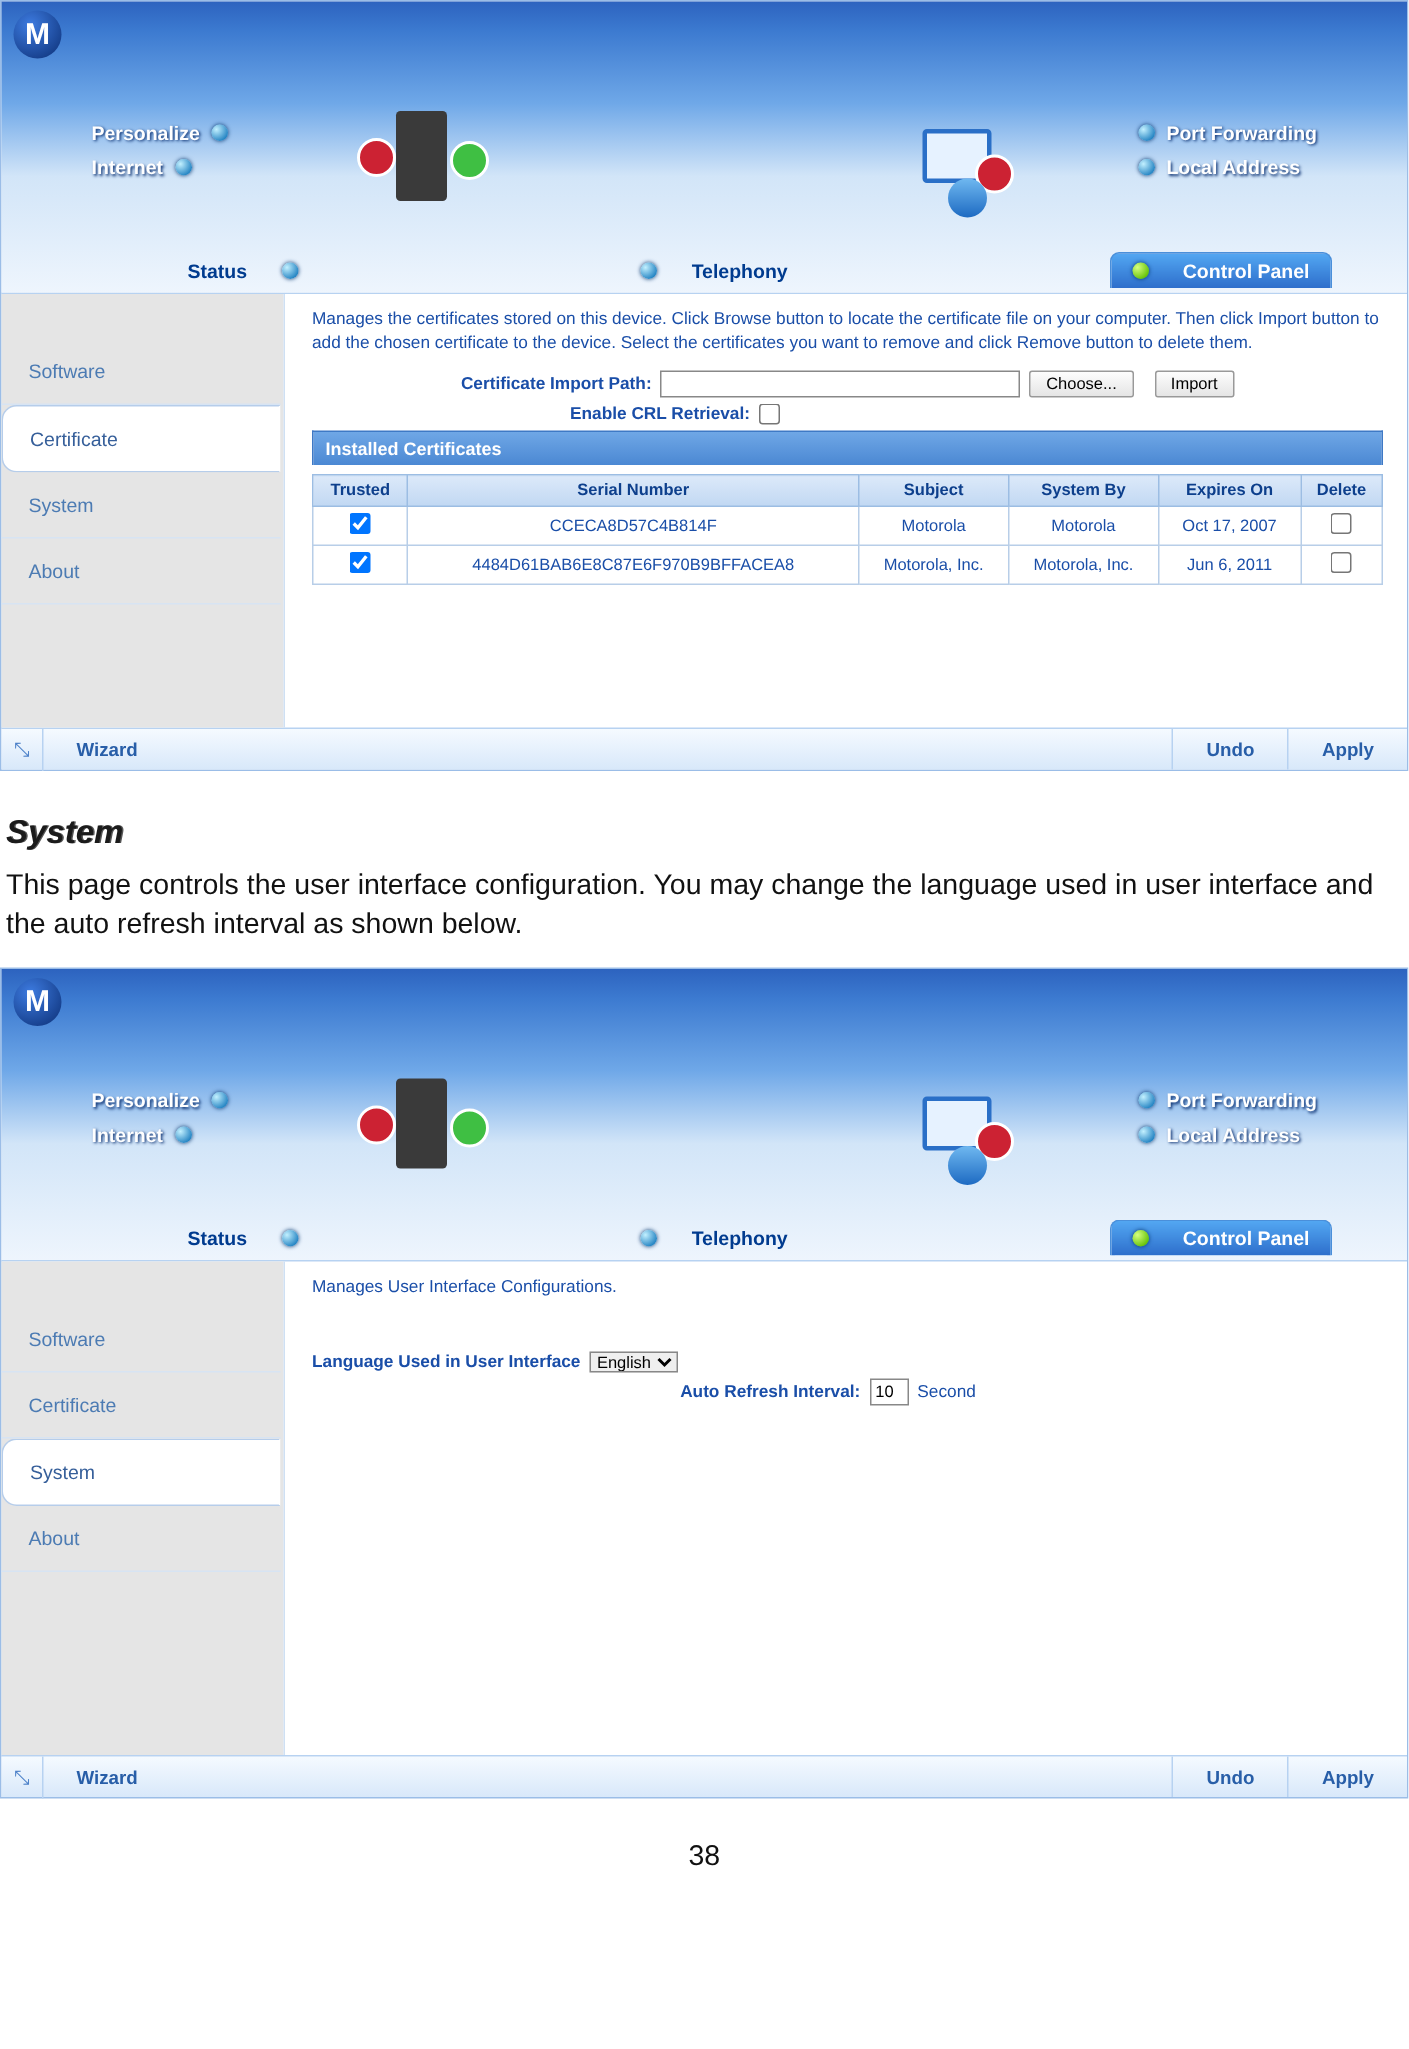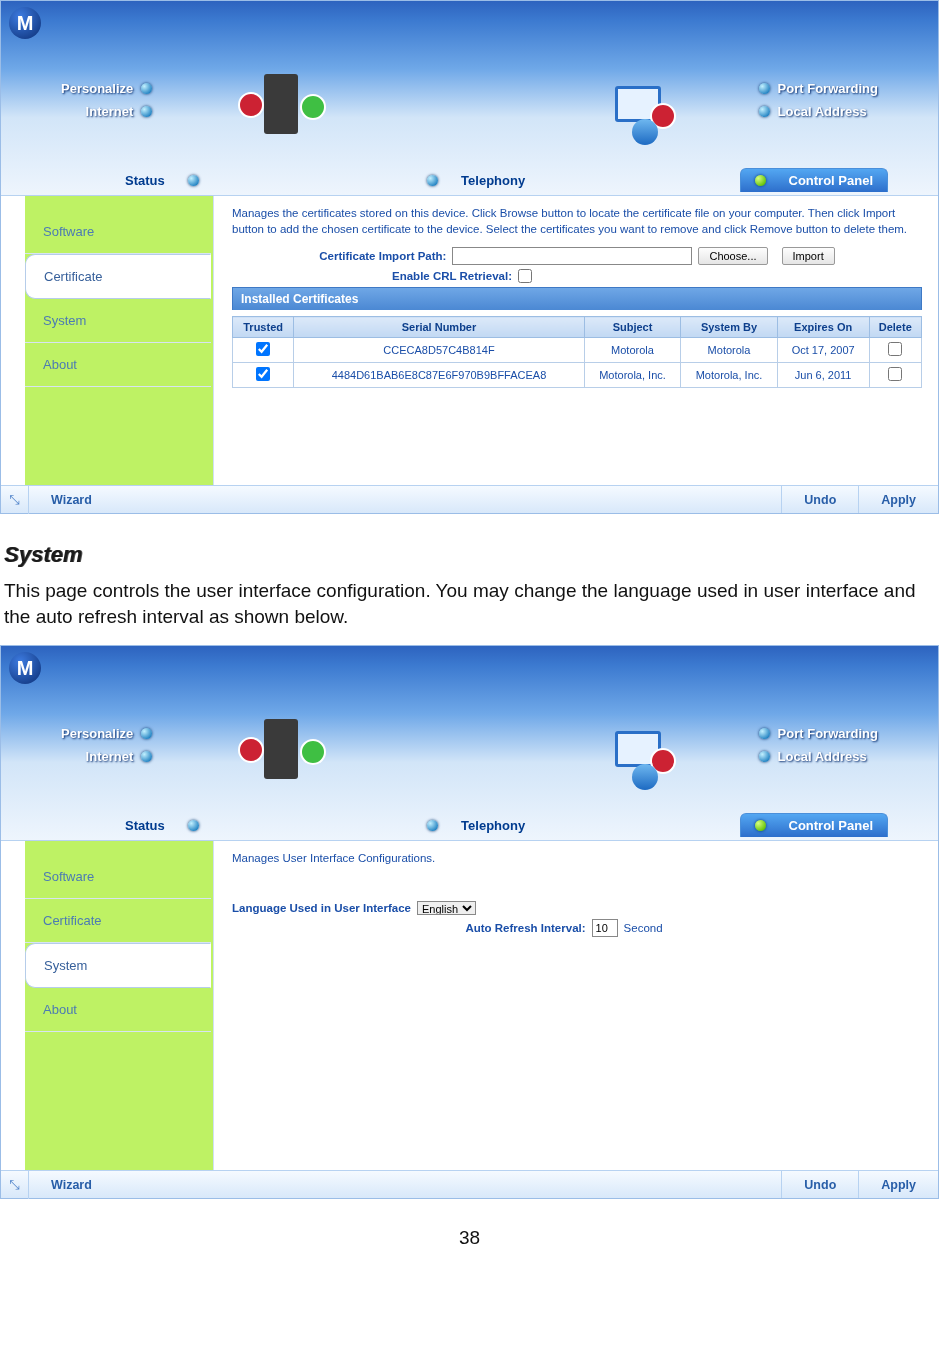--- a/index.html
+++ b/index.html
@@ -27,21 +27,21 @@
   }
   .nav-left, .nav-right { position: absolute; top: 76px; }
   .nav-left  { left: 60px; text-align: right; }
   .nav-right { right: 60px; text-align: left; }
   .nav-left div, .nav-right div {
     color: #fff; font-weight: bold; font-size: 13px;
     text-shadow: 1px 1px 2px #0a2f70;
     padding: 4px 0;
     display: flex; align-items: center; gap: 8px;
   }
-  .nav-left div { justify-content: flex-end; }
+  .nav-left div { }
   .dot {
     display:inline-block; width:11px; height:11px; border-radius:50%;
     background: radial-gradient(circle at 30% 30%, #c2f0ff, #1a7dbf 80%);
     box-shadow: 0 0 3px #07376f;
   }
   .dot.lime { background: radial-gradient(circle at 30% 30%, #d6ff80, #5fbf00 80%); }
   .tab-row {
     position: absolute; bottom: 0; left: 0; right: 0; height: 30px;
     display: flex; align-items: center;
   }
@@ -66,23 +66,22 @@
   .tower { width:34px; height:60px; background:#3a3a3a; border-radius:3px; position:relative; }
   .tower::after{ content:""; position:absolute; right:-28px; top:20px; width:22px; height:22px; border-radius:50%; background:#3fbf43; border:2px solid #fff;}
   .tower::before{ content:""; position:absolute; left:-26px; top:18px; width:22px; height:22px; border-radius:50%; background:#c23; border:2px solid #fff;}
   .monitor { width:46px; height:36px; background:#e6f2ff; border:3px solid #2a6fc7; border-radius:3px; position:relative;}
   .monitor::after{ content:""; position:absolute; right:-18px; bottom:-10px; width:22px; height:22px; border-radius:50%; background:#c23; border:2px solid #fff;}
   .globe { width:26px; height:26px; border-radius:50%; background:linear-gradient(#6fb8f0,#1d6ac2); position:absolute; right:60px; bottom:6px; }
 
   
   .content { display:flex; min-height: 290px; border-top:1px solid #b7d2f1; }
   .sidebar {
-    width: 188px; padding: 14px 0 0;
-    background:#bef264;
-    margin-left:24px;
+    width: 188px; padding: 30px 0 0;
+    background:#e5e5e5;
   }
   .side-tab {
     padding: 14px 0 14px 18px; color:#4c7bb3; font-size:13px; width:186px;
     border-bottom:1px solid #d7e4f3; cursor:pointer;
   }
   .side-tab.active {
     border:1px solid #b6cdea; border-right:1px solid #fff;
     border-radius: 10px 0 0 10px; background:#fff; color:#365f9a;
     position:relative; z-index:2;
   }

